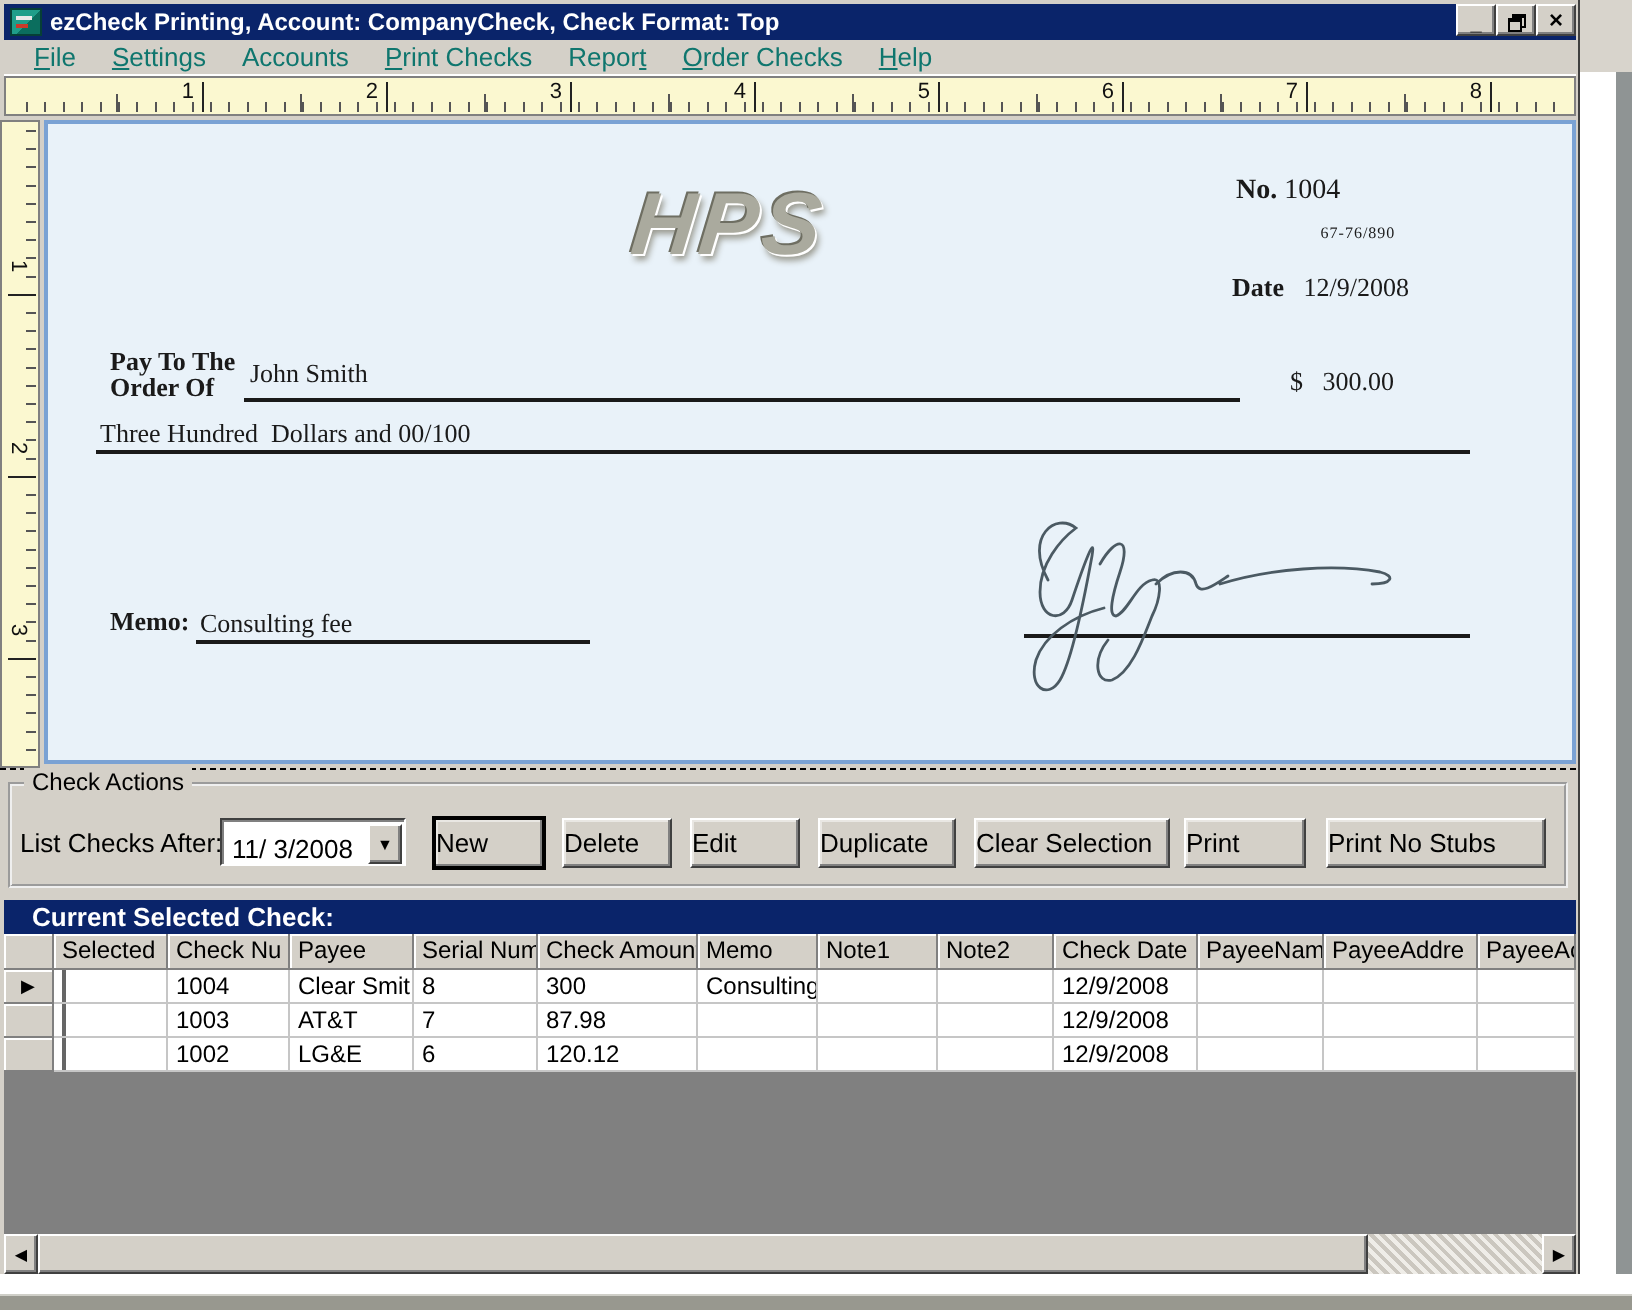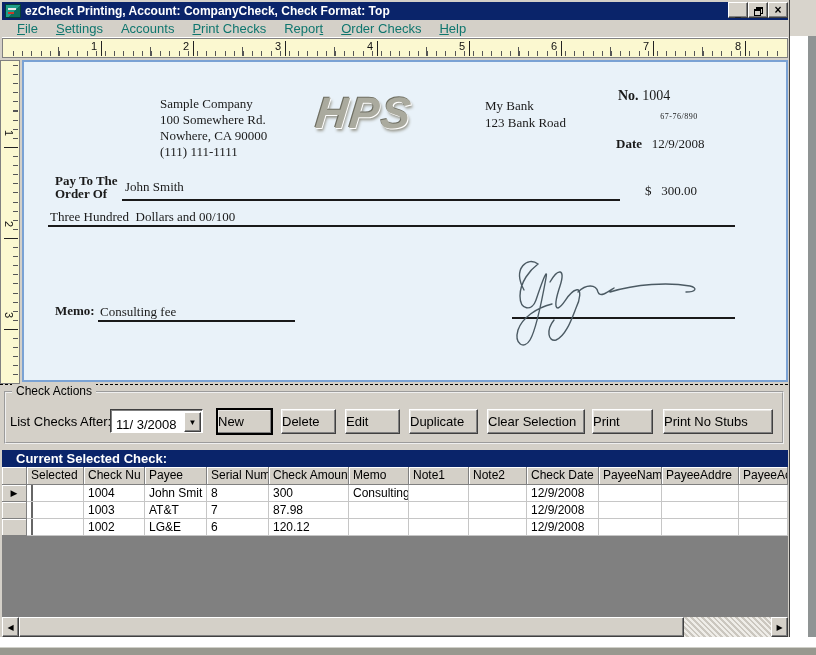--- a/index.html
+++ b/index.html
@@ -192,31 +192,21 @@
     <div class="vtickstrip"></div>
     <div class="vmajor" style="top:86px"></div>
     <div class="vmajor" style="top:177px"></div>
     <div class="vmajor" style="top:268px"></div>
     <span class="vnum" style="top:66px">1</span>
     <span class="vnum" style="top:157px">2</span>
     <span class="vnum" style="top:248px">3</span>
   </div>
 
   <div class="abs" id="check">
-    <div class="abs" id="company">
-      <div>Sample Company</div>
-      <div>100 Somewhere Rd.</div>
-      <div>Nowhere, CA 90000</div>
-      <div>(111) 111-1111</div>
-    </div>
     <div class="abs" id="hps-logo">HPS</div>
-    <div class="abs" id="bank">
-      <div>My Bank</div>
-      <div>123 Bank Road</div>
-    </div>
     <div class="abs" id="no-block">
       <b>No.</b>
       <span>1004</span>
     </div>
     <div class="abs" id="fraction">67-76/890</div>
     <div class="abs" id="date-block">
       <b>Date</b>&nbsp;&nbsp;
       <span>12/9/2008</span>
     </div>
     <div class="abs" id="payto">
@@ -290,21 +280,21 @@
       <div class="gcell ghead c10">PayeeName</div>
       <div class="gcell ghead c11">PayeeAddre</div>
       <div class="gcell ghead c12">PayeeAc</div>
     </div>
     <div class="grow">
       <div class="gcell gsel c0">
           <span class="row-arrow">▶</span>
         </div>
       <div class="gcell c1"><span class="chk"></span></div>
       <div class="gcell c2">1004</div>
-      <div class="gcell c3">John Smit</div>
+      <div class="gcell c3">Clear Smit</div>
       <div class="gcell c4">8</div>
       <div class="gcell c5">300</div>
       <div class="gcell c6">Consulting</div>
       <div class="gcell c7"></div>
       <div class="gcell c8"></div>
       <div class="gcell c9">12/9/2008</div>
       <div class="gcell c10"></div>
       <div class="gcell c11"></div>
       <div class="gcell c12"></div>
     </div>

